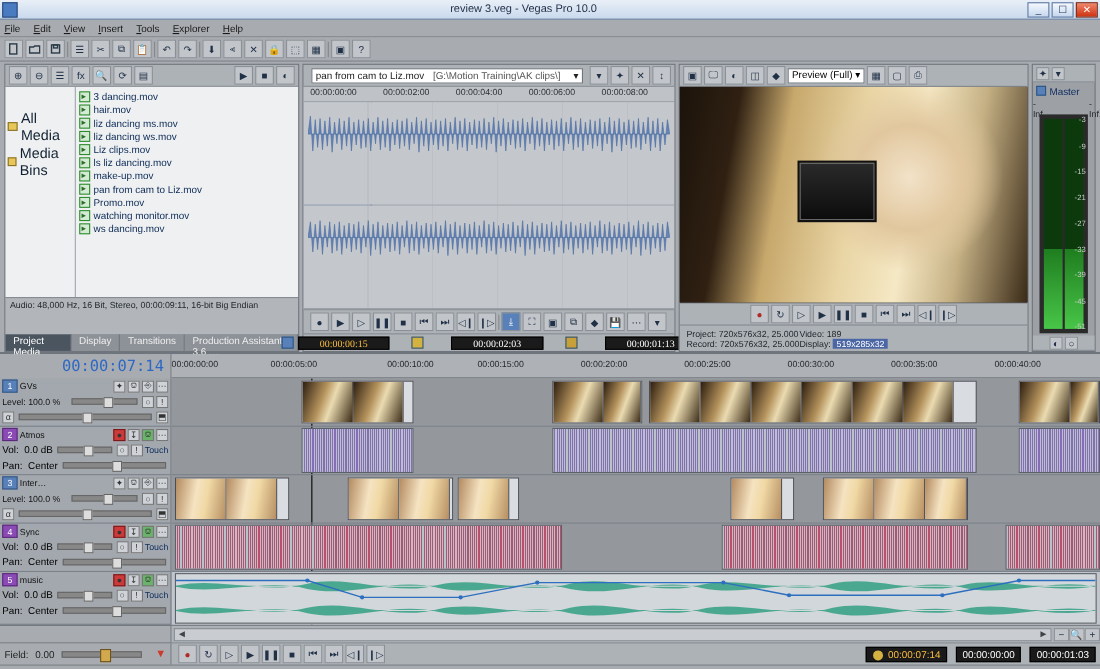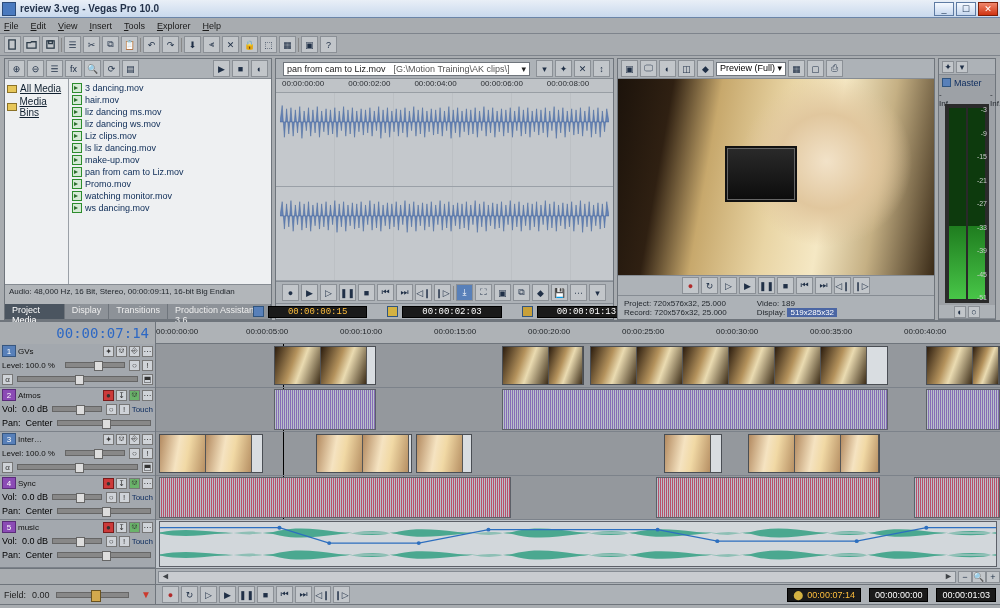--- a/index.html
+++ b/index.html
@@ -1,21 +1,21 @@
 <!DOCTYPE html>
 <html><head>
 <meta charset="utf-8">
 <style>
 * { margin: 0; padding: 0; box-sizing: border-box; font-family: Tahoma, Arial, sans-serif; }
 body { width: 1000px; height: 608px; background: #a8acb0; overflow: hidden; font-size: 9px; user-select: none; }
 
 
 .titlebar { height: 18px; background: linear-gradient(#e9eff7,#c9d9ed); display:flex; align-items:center; padding:0 2px; border-bottom:1px solid #6b85a8;}
 .titlebar .icon { width:14px; height:14px; background:#4a7abf; margin-right:4px; border:1px solid #2c4c7a; }
-.titlebar .title { color:#23324a; font-size:10px; font-weight:bold; flex:1;}
+.titlebar .title { color:#23324a; font-size:10px; font-weight:normal; flex:1;text-align:center;}
 .window-btn{ width:20px; height:14px; margin-left:2px; border:1px solid #5e7ba3; background:linear-gradient(#f5f9ff,#c6d7ee); display:flex; align-items:center; justify-content:center; font-size:9px; color:#1c3352;}
 .window-btn.close{ background:linear-gradient(#ef876d,#cf3311); color:#fff; border-color:#7c1e08;}
 
 
 .menubar{ height:16px; background:#a8acb0; display:flex; align-items:center; padding-left:4px; border-bottom:1px solid #7e848c;}
 .menubar span{ margin-right:12px; color:#1a1a1a; text-decoration:underline; text-decoration-color:rgba(0,0,0,0);}
 .menubar span::first-letter{ text-decoration:underline;}
 
 
 .toolbar-main{ height:22px; background:#a8acb0; display:flex; align-items:center; padding:0 4px; gap:2px; border-bottom:1px solid #7e848c;}
@@ -24,62 +24,62 @@
 .tsep{ width:1px; height:14px; background:#888;}
 
 
 .upper{ height:264px; display:flex; gap:3px; padding:2px 4px 0 4px;}
 .pane{ background:#9da1a6; border:1px solid #6f757c; display:flex; flex-direction:column;}
 .pane-toolbar{ height:20px; background:#adb2b7; display:flex; align-items:center; padding:0 3px; gap:2px; border-bottom:1px solid #868c93;}
 
 
 .pm{ width:268px;}
 .pm-body{ flex:1; display:flex; min-height:0;}
-.pm-tree{ width:64px; background:#eef0f2; border-right:1px solid #9aa0a7; padding:3px 2px; font-size:10px; color:#102030;text-decoration:underline;}
+.pm-tree{ width:64px; background:#eef0f2; border-right:1px solid #9aa0a7; padding:20px 2px; font-size:13px; color:#102030;}
 .pm-tree .fld{ display:flex; align-items:center; gap:3px; padding:1px 0;}
 .fld-icon{ width:10px; height:8px; background:#e7c75a; border:1px solid #8b7228;}
 .pm-list{ flex:1; background:#eef0f2; padding:3px 2px; overflow:hidden;}
 .pm-item{ display:flex; align-items:center; gap:3px; padding:0 1px; line-height:12px; color:#0b2a55;}
 .vi-icon{ width:10px; height:10px; border:1px solid #2c8c2c; background:#d5ead5; position:relative;}
 .vi-icon::after{content:"▸"; position:absolute; left:1px; top:-2px; font-size:8px; color:#2a6e2a;}
-.pm-info{ height:20px; background:#b2b6ba; color:#23282e; font-size:8px; line-height:1.2; border-top:1px solid #868c93; padding:2px 4px; white-space:nowrap; overflow:hidden;}
+.pm-info{ height:34px; background:#b2b6ba; color:#23282e; font-size:8px; line-height:1.2; border-top:1px solid #868c93; padding:2px 4px; white-space:nowrap; overflow:hidden;}
 .pm-tabs{ height:15px; background:#8d9298; display:flex; font-size:9px;}
 .pm-tab{ height:15px; padding:1px 7px; border-right:1px solid #6f757c; background:#8d9298; color:#eee;}
 .pm-tab.active{ background:#4b5560; color:#fff;}
 
 
 .trim{ flex:1; min-width:0;}
 .trim .pathbar{ flex:1; display:flex; align-items:center; background:#fff; border:1px solid #6f757c; height:14px; padding:0 3px; font-size:9px; color:#222; margin:0 4px;}
 .trim-body{ flex:1; background:#c4c8cc; position:relative; overflow:hidden;}
 .wave-ruler{ height:14px; background:#bfc3c7; color:#2b2e33; font-size:8px; display:flex; padding-left:6px; border-bottom:1px solid #989ea4;}
 .wave-ruler span{ flex:1;}
 .wave-area{ position:absolute; top:14px; left:0; right:0; bottom:0;}
 .wave-track{ height:50%; border-bottom:1px solid #9aa0a7; position:relative; background:repeating-linear-gradient(90deg,#c4c8cc,#c4c8cc 58px,#bcc0c4 58px,#bcc0c4 59px);}
 .selection{ position:absolute; top:0; bottom:0; left:0; width:62px; background:rgba(144,174,220,.6); border-right:1px solid #486aa0;}
 .wave-canvas{ position:absolute; inset:8% 4px; }
 .trim-transport{ height:22px; background:#adb2b7; display:flex; align-items:center; gap:2px; padding:0 6px; border-top:1px solid #868c93;}
 .trim-counters{ height:16px; background:#adb2b7; display:flex; align-items:center; justify-content:center; gap:20px; border-top:1px solid #868c93; font-size:9px;}
 .counter{ display:flex; align-items:center; gap:4px;}
 .cico{ width:11px; height:11px; background:#5880b9; border:1px solid #2f547f;}
 .cico.y{ background:#d4b242;}
-.cv{ background:#1a1a1a; color:#ffbf3d; padding:0 19px; font-family:Liberation Mono, monospace; border:1px solid #000;}
-.cv.w{ color:#fff;}
+.cv{ background:#1a1a1a; color:#ffbf3d; padding:0 19px; font-family:Liberation Serif, serif; border:1px solid #000;}
+.cv.w{ color:#fff;margin-left:21px;}
 
 
 .prev{ width:318px;}
 .prev .pane-toolbar .sel{ background:#fff; border:1px solid #6f757c; height:14px; padding:0 3px; font-size:9px;}
 .prev-body{ flex:1; background:#1b1b1b; display:flex; align-items:center; justify-content:center; position:relative;}
 .prev-img{ width:100%; height:100%; background:
   radial-gradient(circle at 66% 42%, #f2e2c8 0%, #e1c79e 20%, rgba(225,199,158,0) 36%),
   linear-gradient(100deg,#1c130b 0%,#2f2012 16%,#c7a86c 30%,#e9d5a5 50%,#f5e8c4 65%,#c5b084 80%,#3a2b18 100%);
   position:relative;}
 .prev-img::after{content:""; position:absolute; left:34%; top:34%; width:68px; height:52px; background:linear-gradient(#2a2a2a,#0c0c0c); border:2px solid #111; box-shadow:0 0 0 1px #666 inset;}
 .prev-img::before{content:""; position:absolute; left:38%; top:39%; width:44px; height:30px; background:#9fb8d7;}
 .prev-transport{ height:20px; background:#adb2b7; display:flex; align-items:center; justify-content:center; gap:2px; border-top:1px solid #868c93;}
-.prev-status{ height:24px; background:#adb2b7; display:flex; align-items:center; font-size:8px; border-top:1px solid #868c93; padding:0 6px; gap:30px; color:#23282e;}
+.prev-status{ height:24px; background:#adb2b7; display:flex; align-items:center; font-size:8px; border-top:1px solid #868c93; padding:0 6px; color:#23282e;}
 .prev-status .lbl{ color:#23282e;}
 .prev-status .vblue{ background:#4b66a4; color:#fff; padding:0 3px;}
 
 
 .master{ width:58px;}
 .master-title{ height:15px; display:flex; align-items:center; gap:3px; padding-left:3px; color:#0c2b5e; font-size:9px;}
 .mtr{ flex:1; background:#2a2a2a; margin:2px 6px; position:relative; display:flex; gap:2px; padding:4px;}
 .mtr-bar{ flex:1; background:linear-gradient(#0d3a0d,#0d3a0d 62%,#1f7d1f 62%,#48c648 100%);}
 .mtr-scale{ position:absolute; right:2px; top:2px; bottom:2px; width:14px; color:#ccc; font-size:7px; display:flex; flex-direction:column; justify-content:space-between; text-align:right;}
 .inf{ height:12px; display:flex; justify-content:space-around; font-size:8px; color:#23282e;gap:40px;}
@@ -419,21 +419,21 @@
 </div>
 
 <div class="timeline-wrap">
   <div class="tl-head">
     <div class="tl-head-left">
       <div class="tc-main">00:00:07:14</div>
     </div>
     <div class="tl-ruler" id="tlruler">
         <span style="left: 0px;">00:00:00:00</span>
         <span style="left: 90px;">00:00:05:00</span>
-        <span style="left: 184px; text-align: center;">00:00:10:00</span>
+        <span style="left: 196px; text-align: center;">00:00:10:00</span>
         <span style="left: 278px;">00:00:15:00</span>
         <span style="left: 372px;">00:00:20:00</span>
         <span style="left: 466px;">00:00:25:00</span>
         <span style="left: 560px;">00:00:30:00</span>
         <span style="left: 654px;">00:00:35:00</span>
         <span style="left: 748px;">00:00:40:00</span>
       </div>
   </div>
   <div class="tl-body">
     <div class="track-headers">

